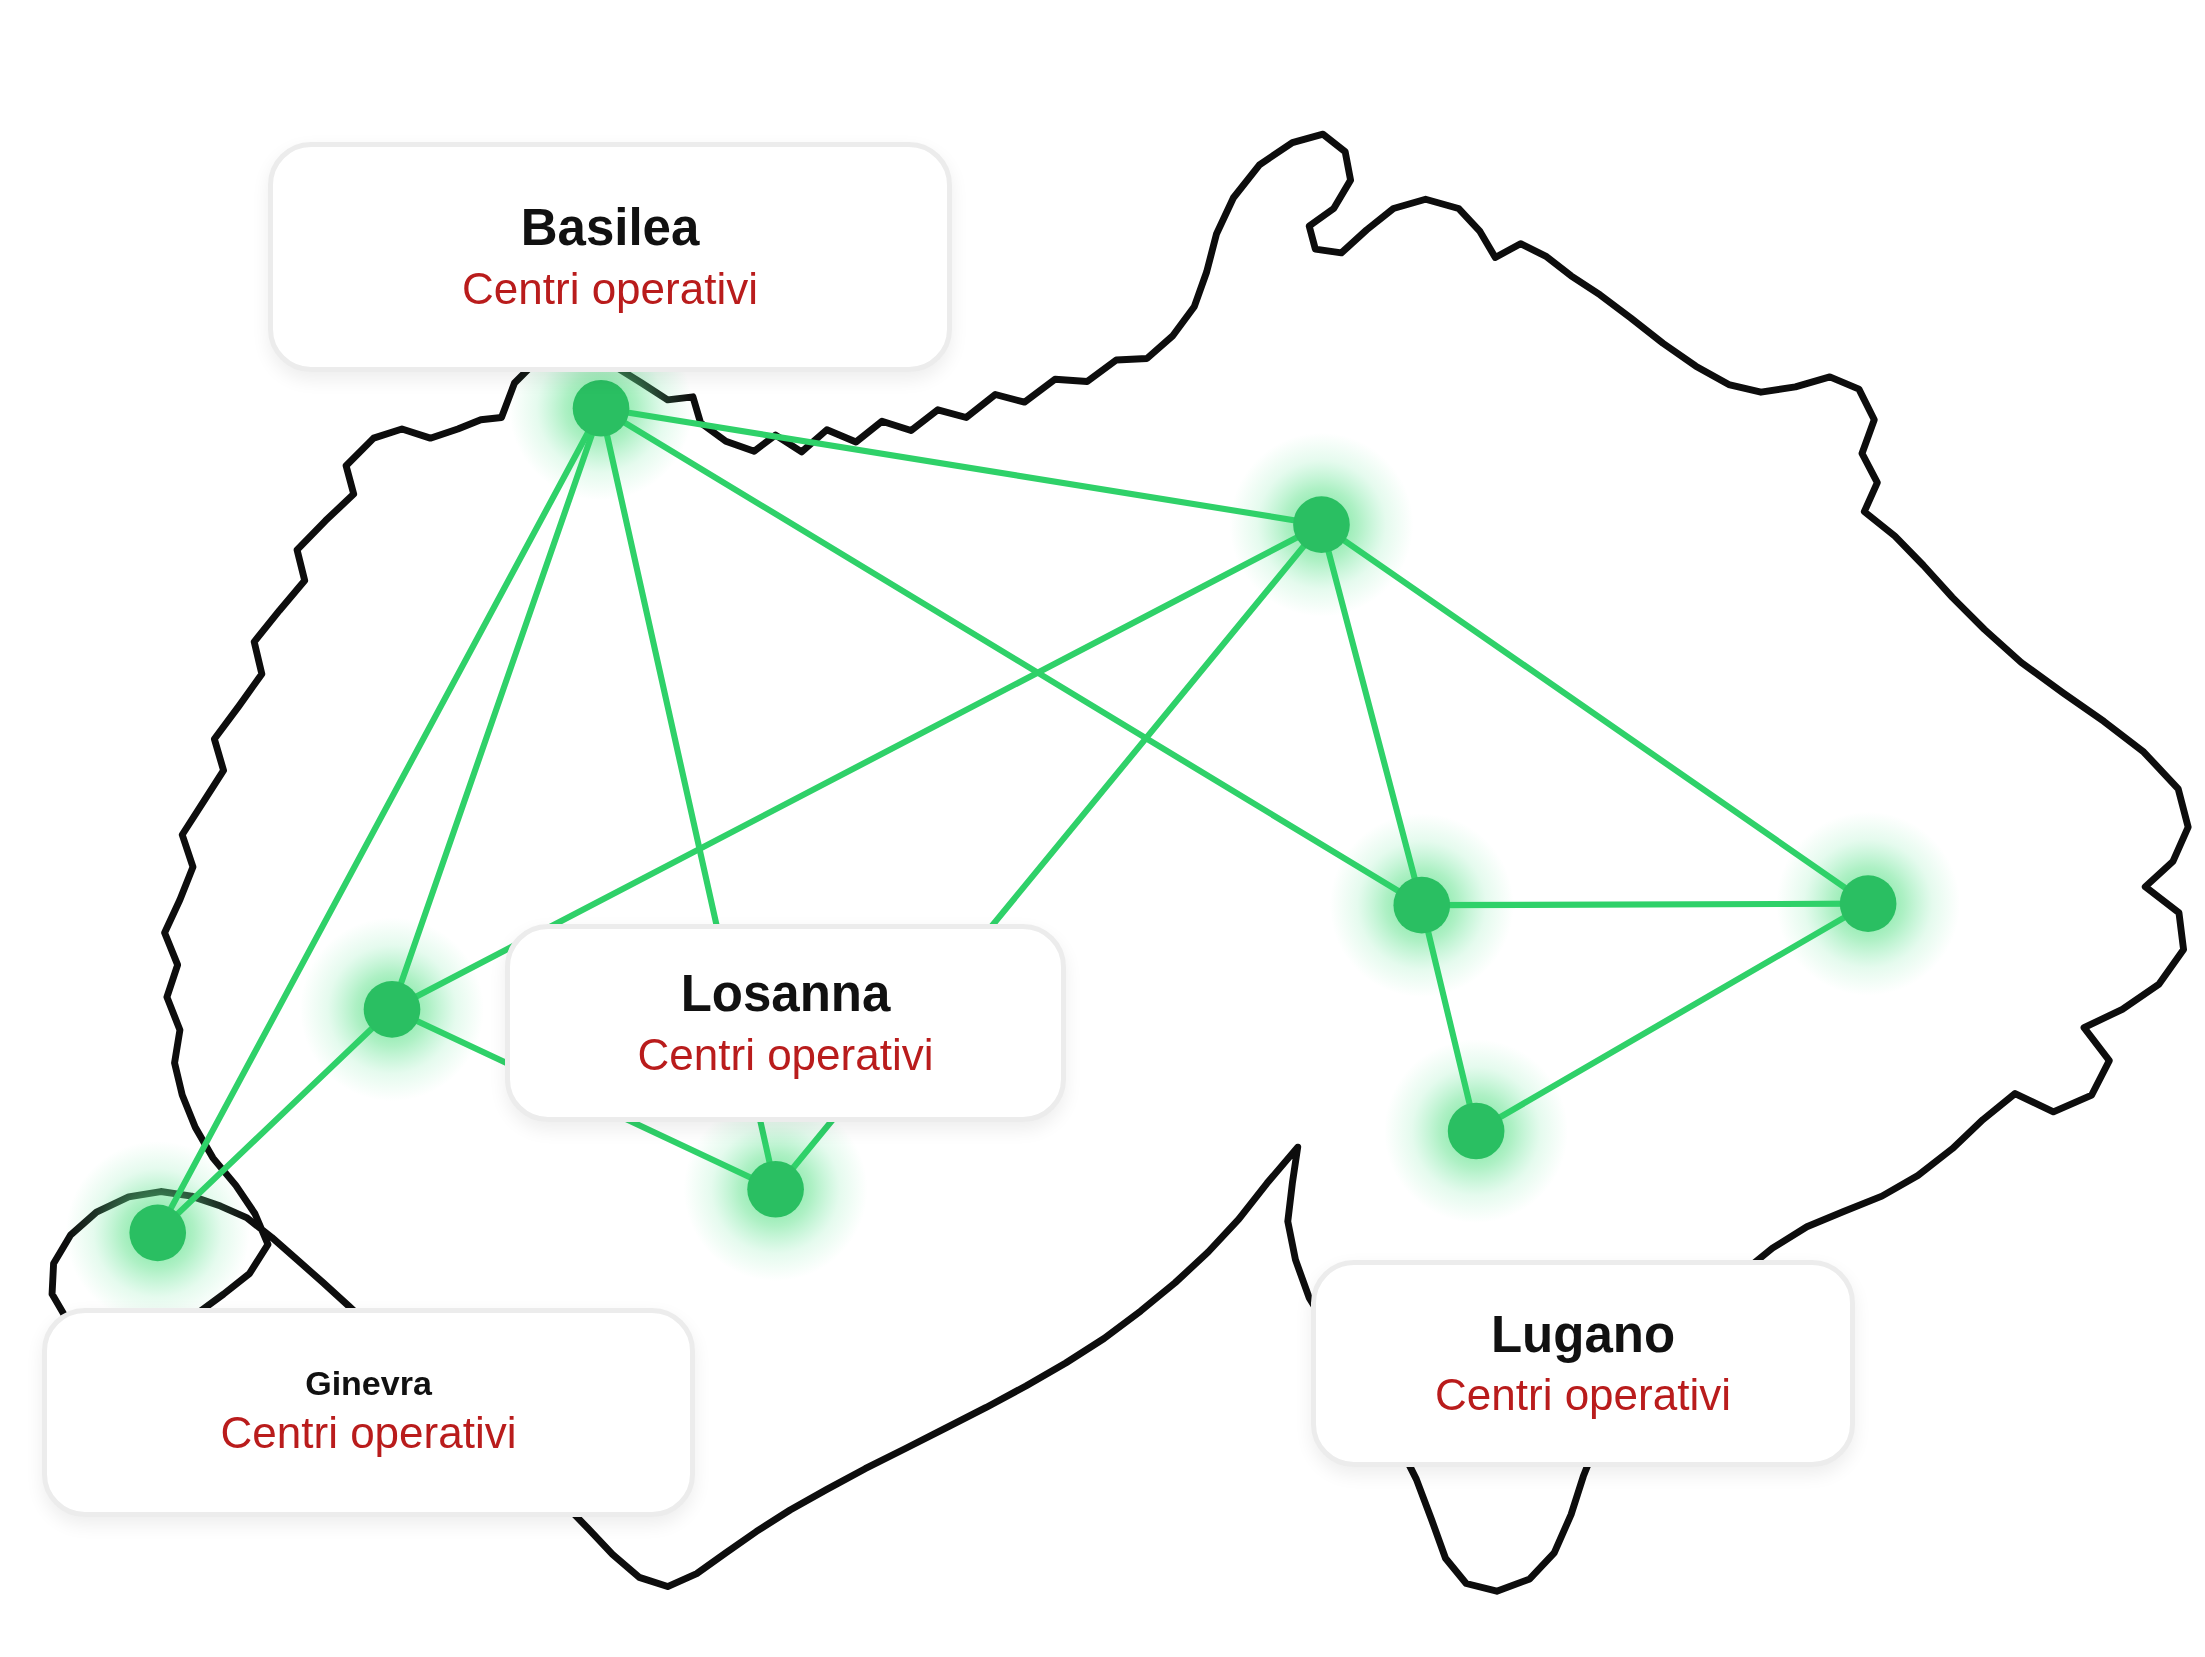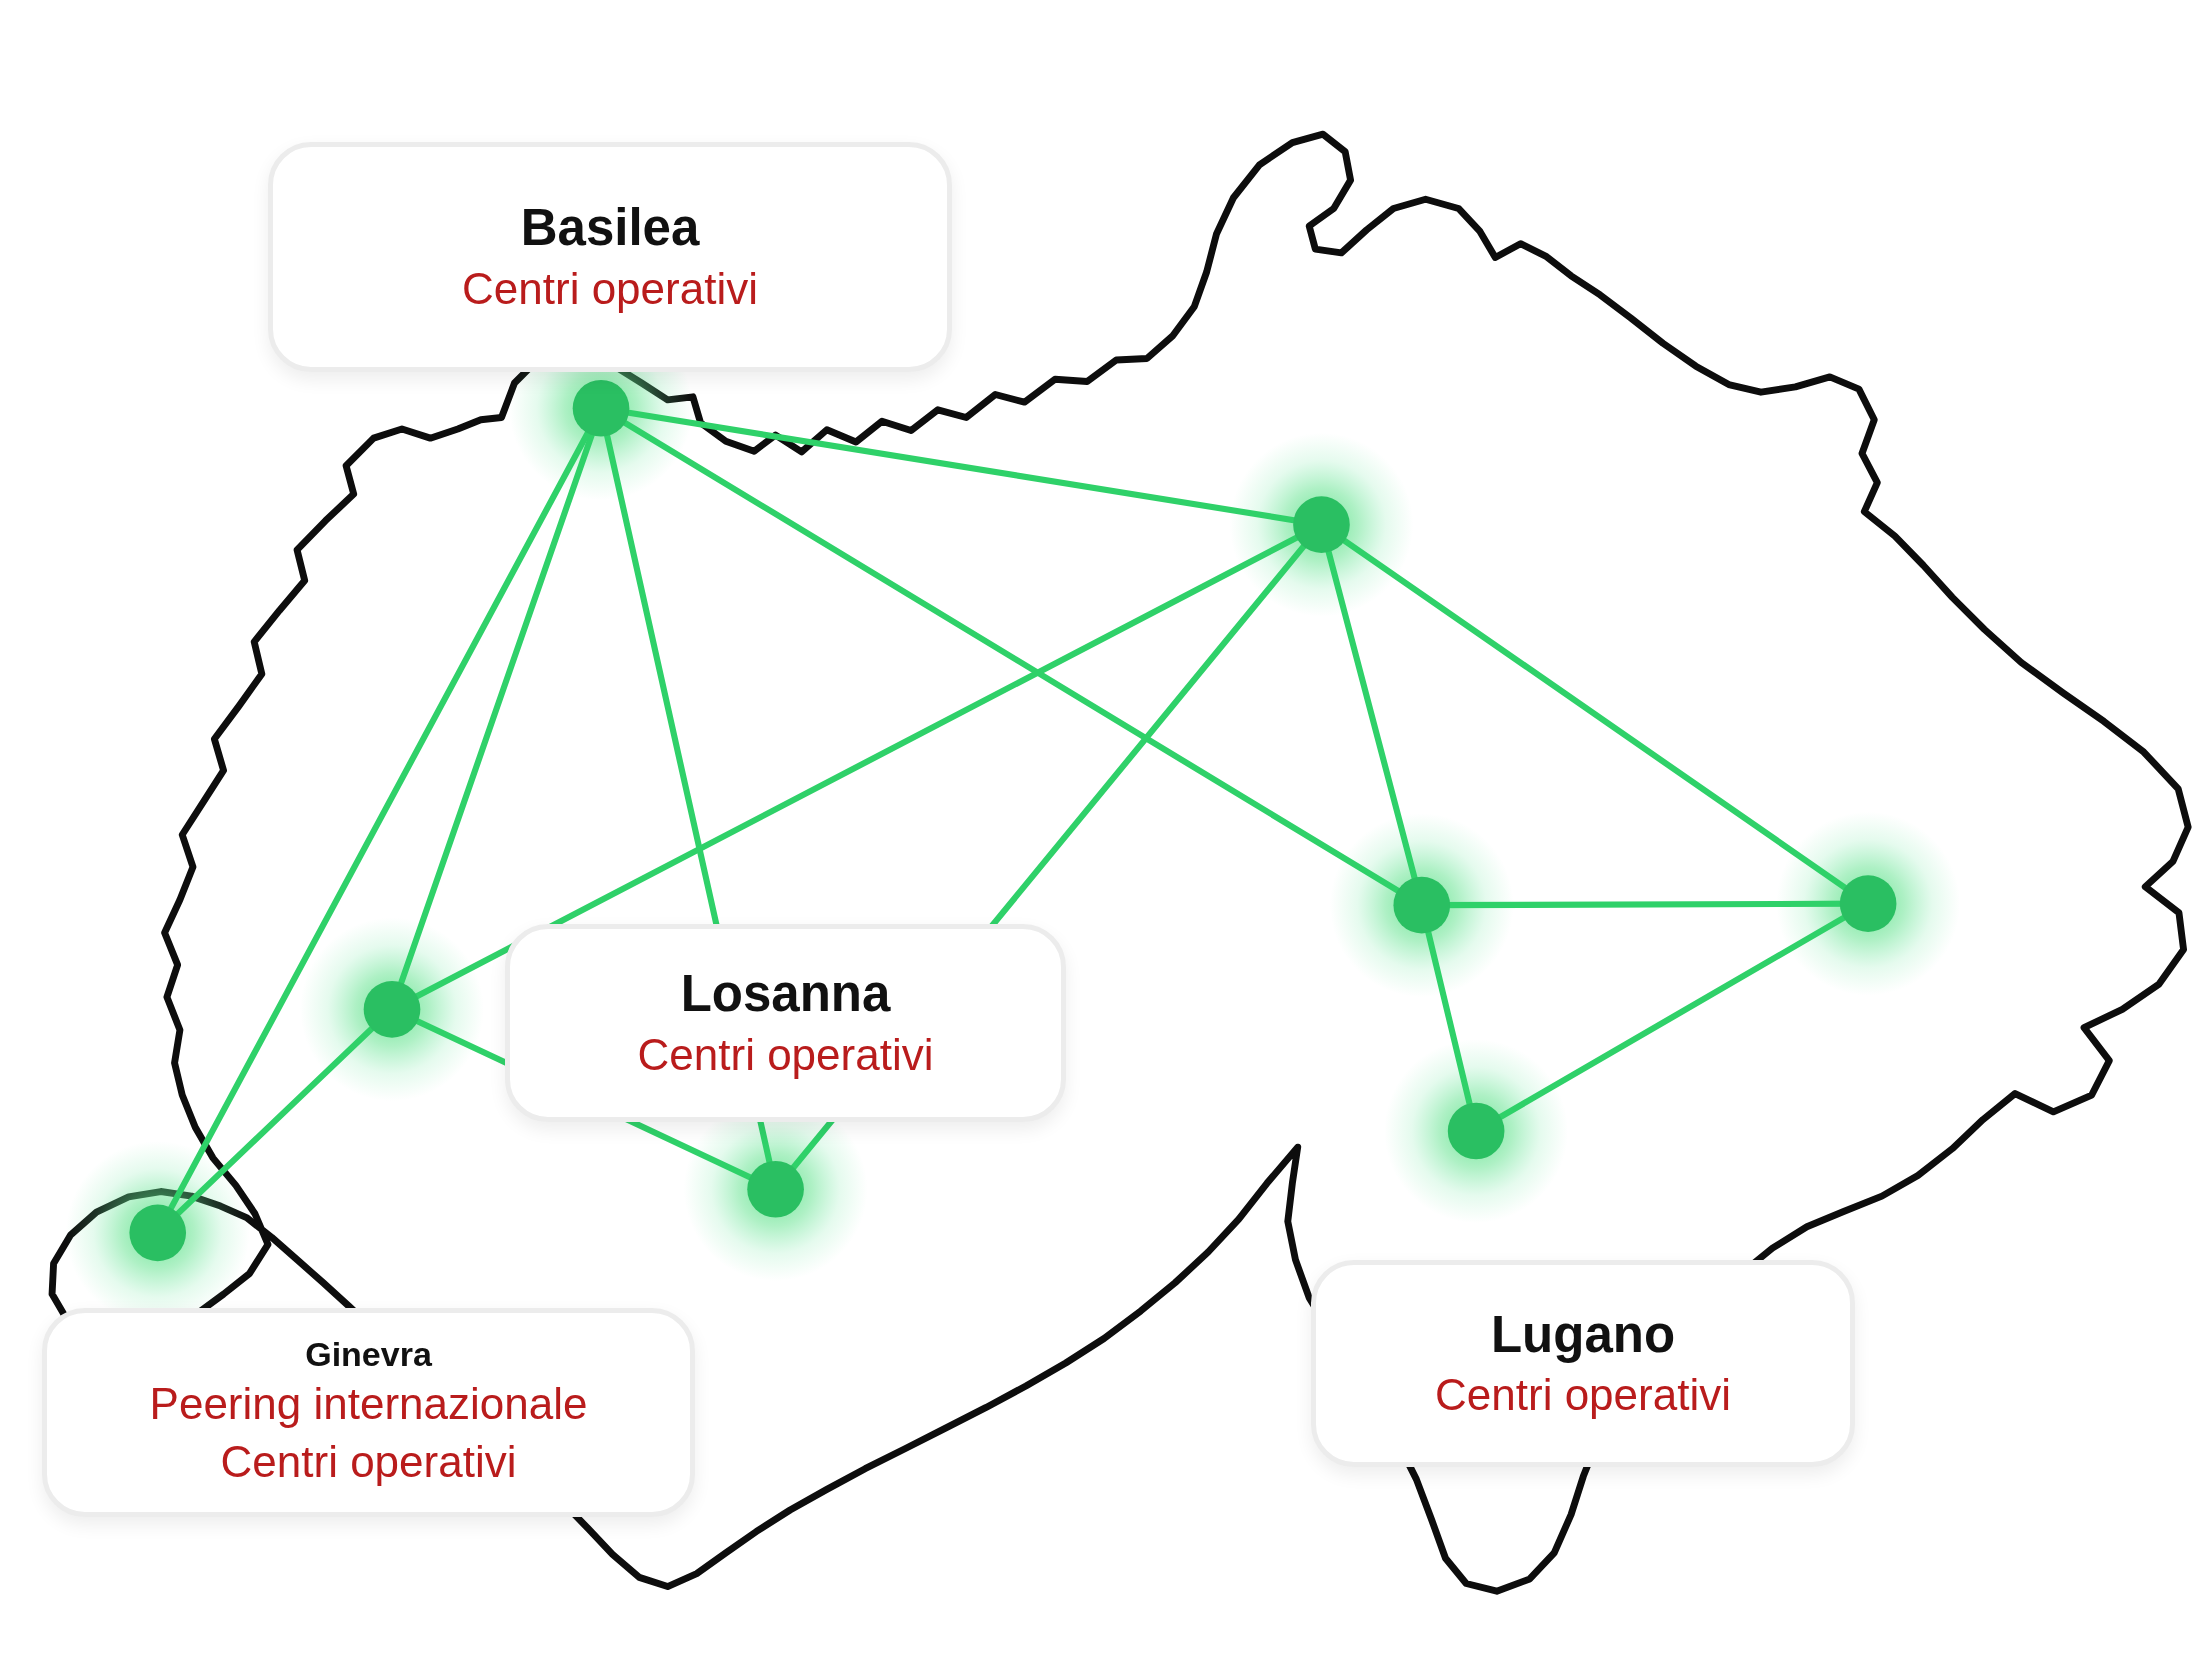--- a/index.html
+++ b/index.html
@@ -95,21 +95,20 @@
     <div class="card-line">Centri operativi</div>
   </div>
 
   <div class="card card-losanna">
     <div class="card-title">Losanna</div>
     <div class="card-line">Centri operativi</div>
   </div>
 
   <div class="card card-ginevra">
     <div class="card-title">Ginevra</div>
-    <div class="card-line">Peering internazionale</div>
     <div class="card-line">Centri operativi</div>
   </div>
 
   <div class="card card-lugano">
     <div class="card-title">Lugano</div>
     <div class="card-line">Centri operativi</div>
   </div>
 
 </div>
 

